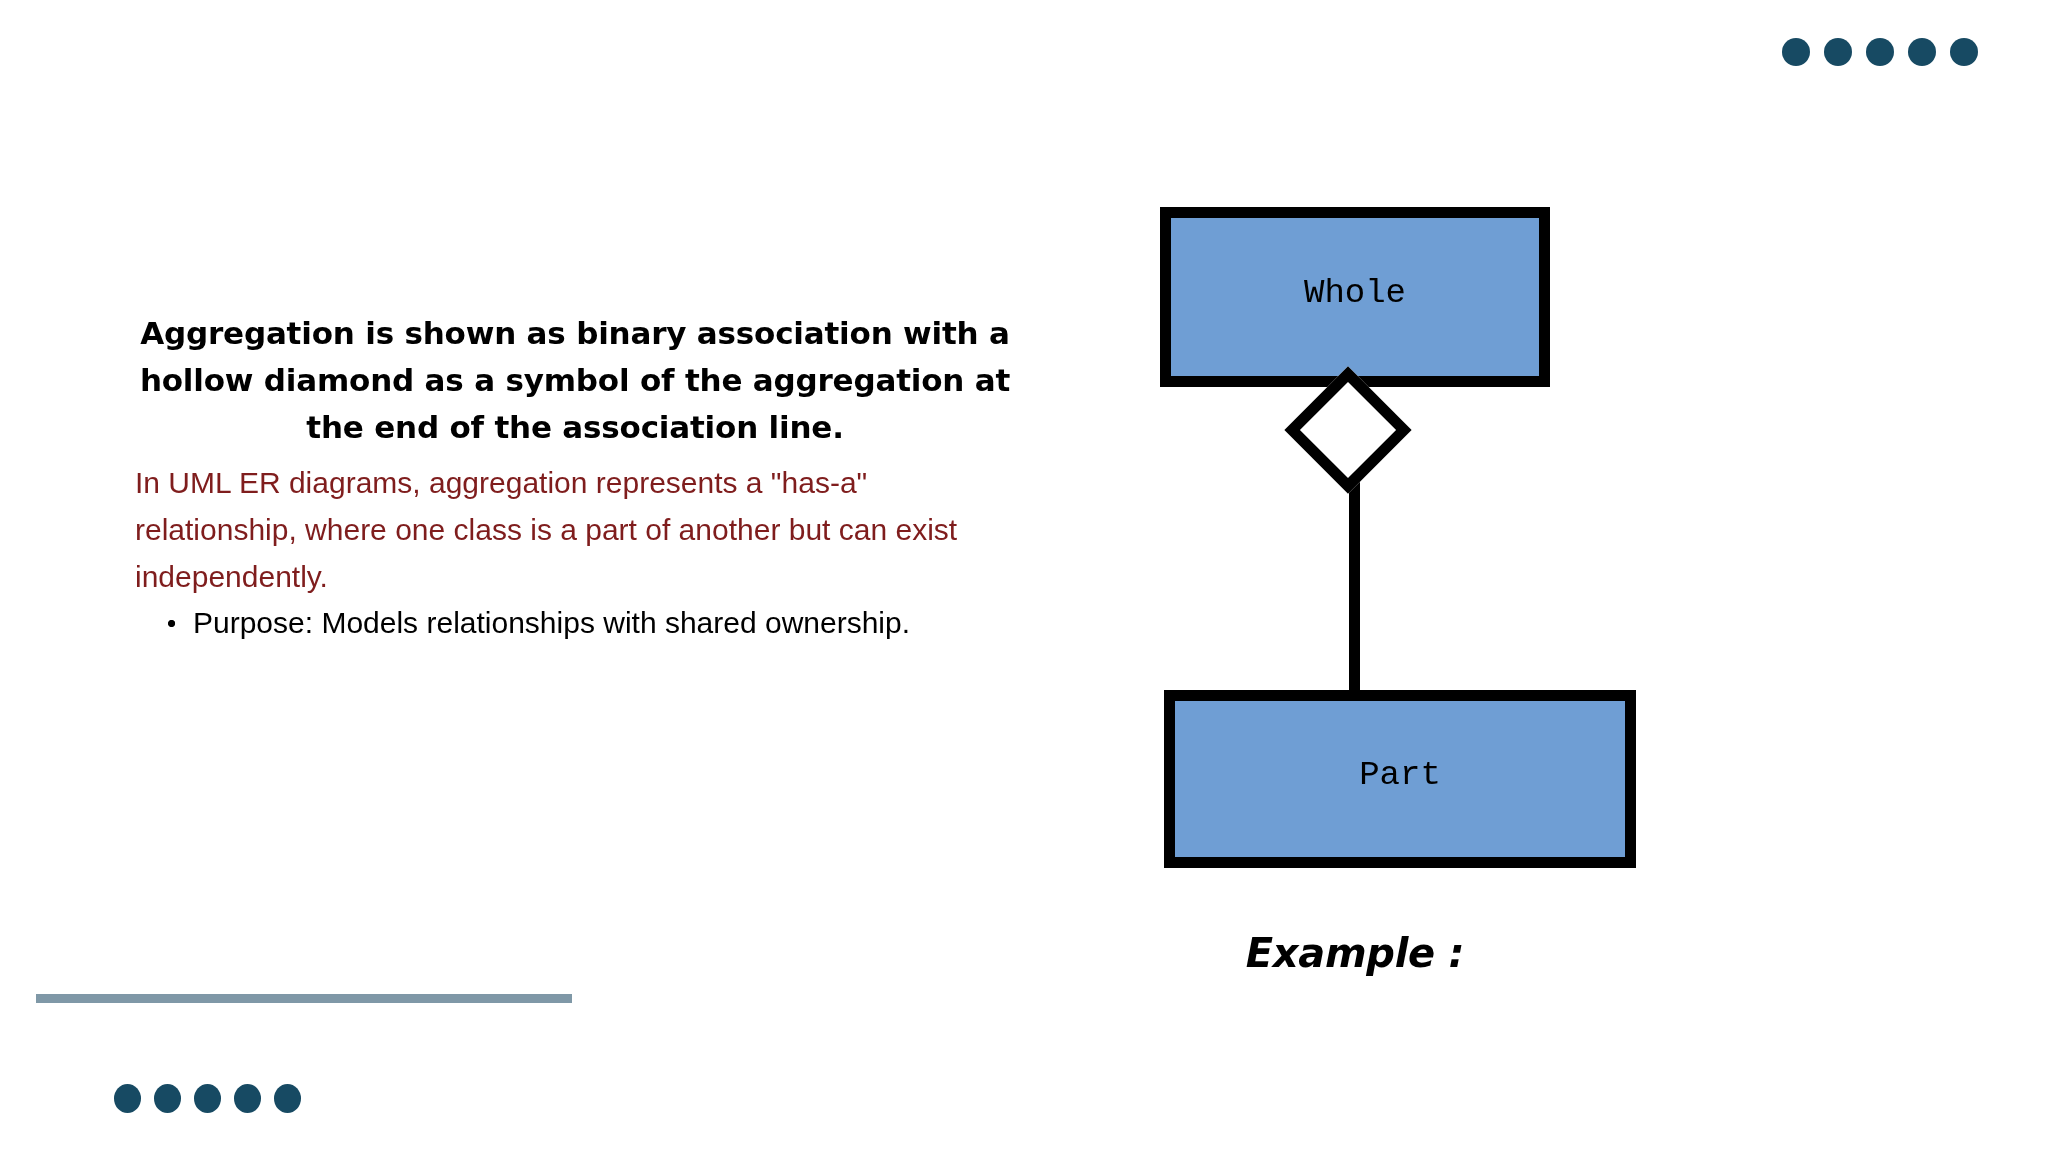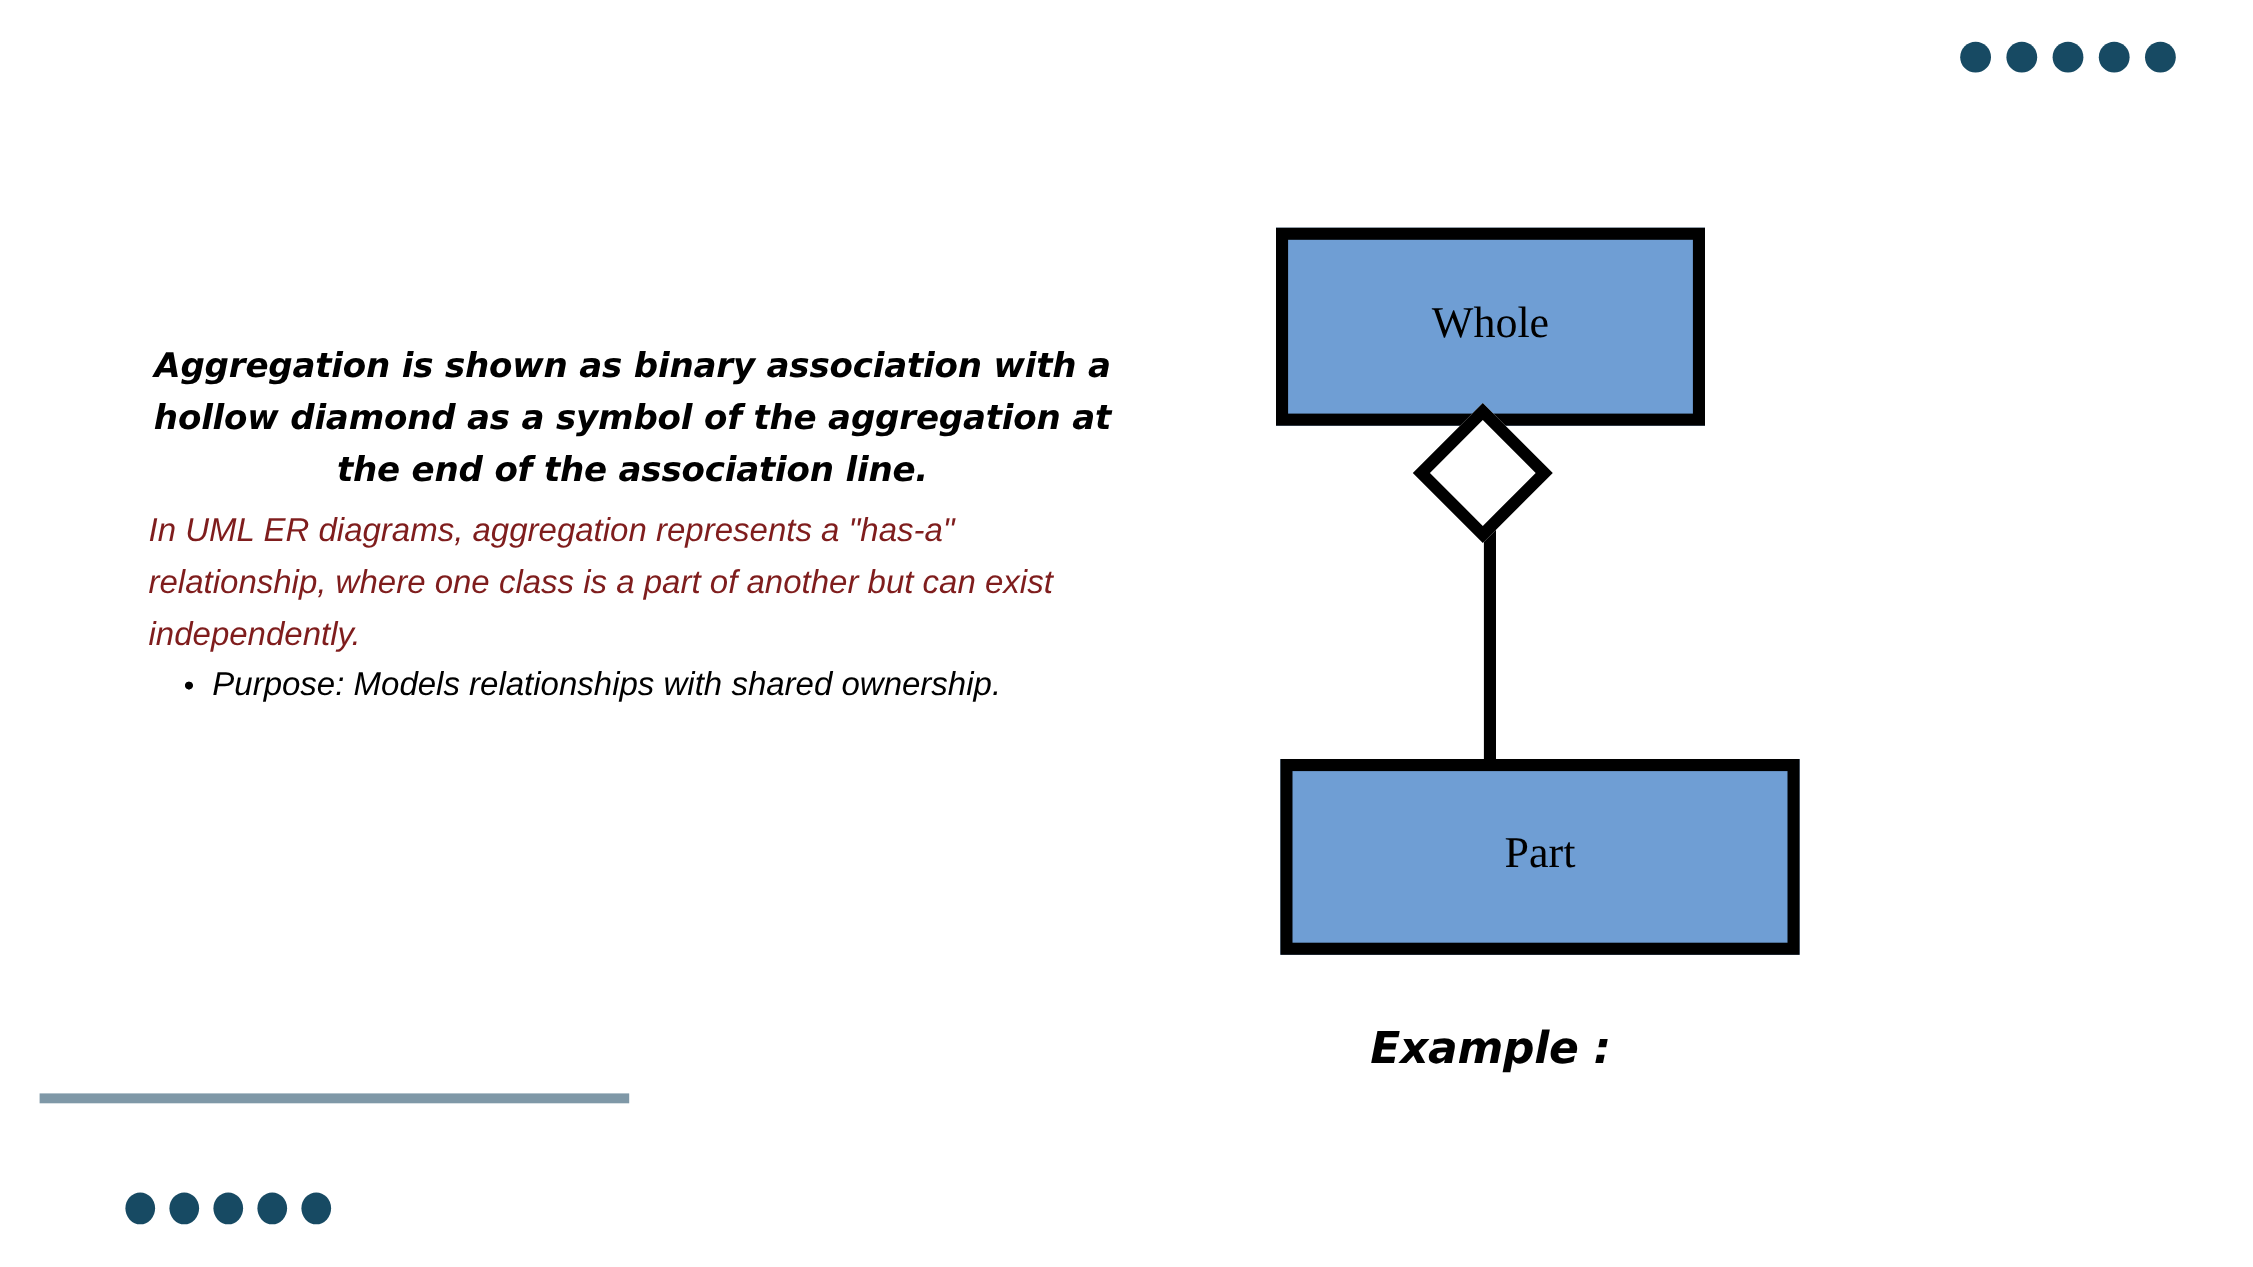--- a/index.html
+++ b/index.html
@@ -58,21 +58,20 @@
     height: 9px;
     background: #7f98a7;
   }
 
   
   #text-column {
     position: absolute;
     left: 125px;
     top: 310px;
     width: 900px;
-    font-style: italic;
   }
   #lead-heading {
     font-family: "DejaVu Sans", sans-serif;
     font-weight: bold;
     font-size: 31px;
     line-height: 47px;
     text-align: center;
     color: #000000;
     letter-spacing: -0.2px;
     margin: 0 0 8px 0;
@@ -121,22 +120,22 @@
   .uml-box {
     position: absolute;
     background: #6f9ed4;
     border: 11px solid #000000;
     box-sizing: border-box;
     display: flex;
     align-items: center;
     justify-content: center;
   }
   .uml-box .uml-label {
-    font-family: Liberation Serif, serif;
-    font-size: 40px;
+    font-family: Liberation Mono, monospace;
+    font-size: 34px;
     color: #000000;
     line-height: 1;
     position: relative;
     top: -4px;
   }
   #uml-box-whole {
     left: 10px;
     top: 17px;
     width: 390px;
     height: 180px;

